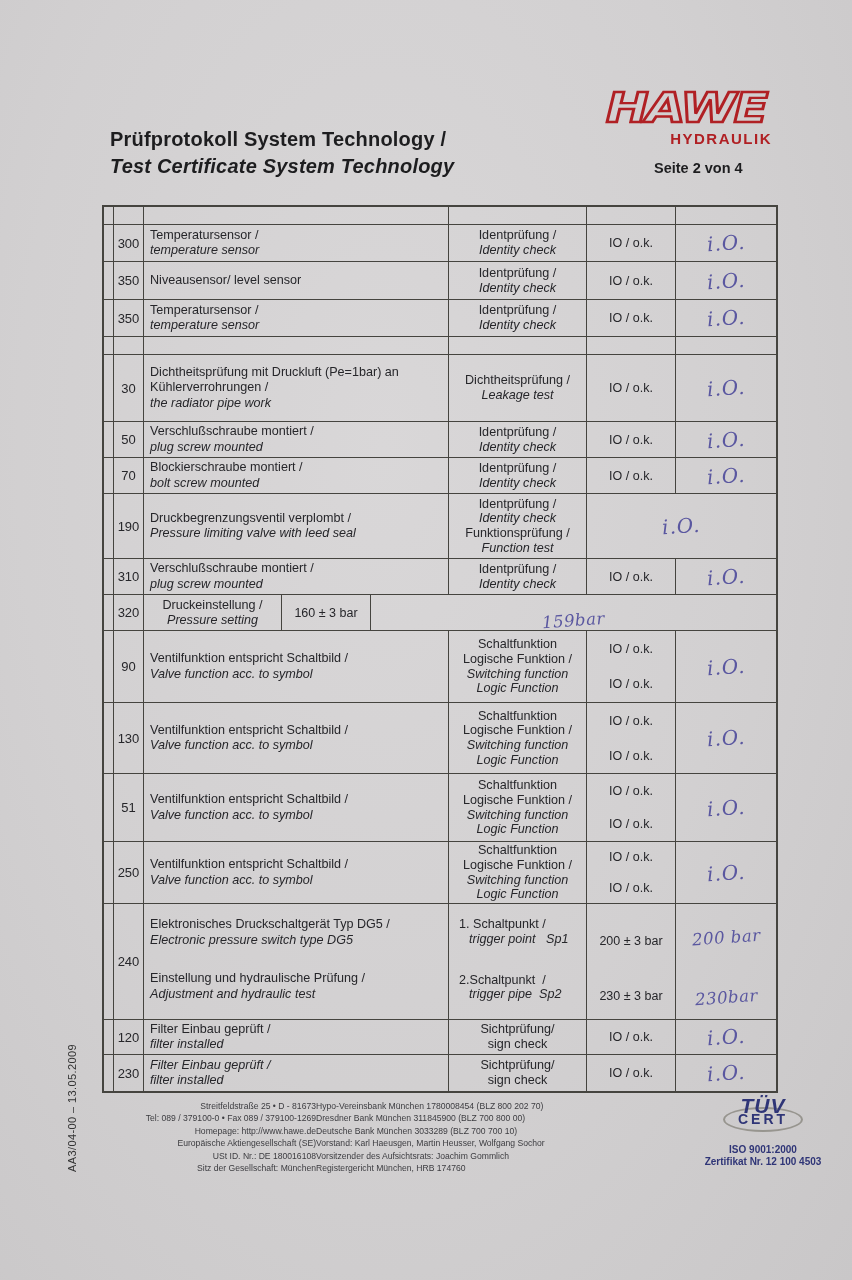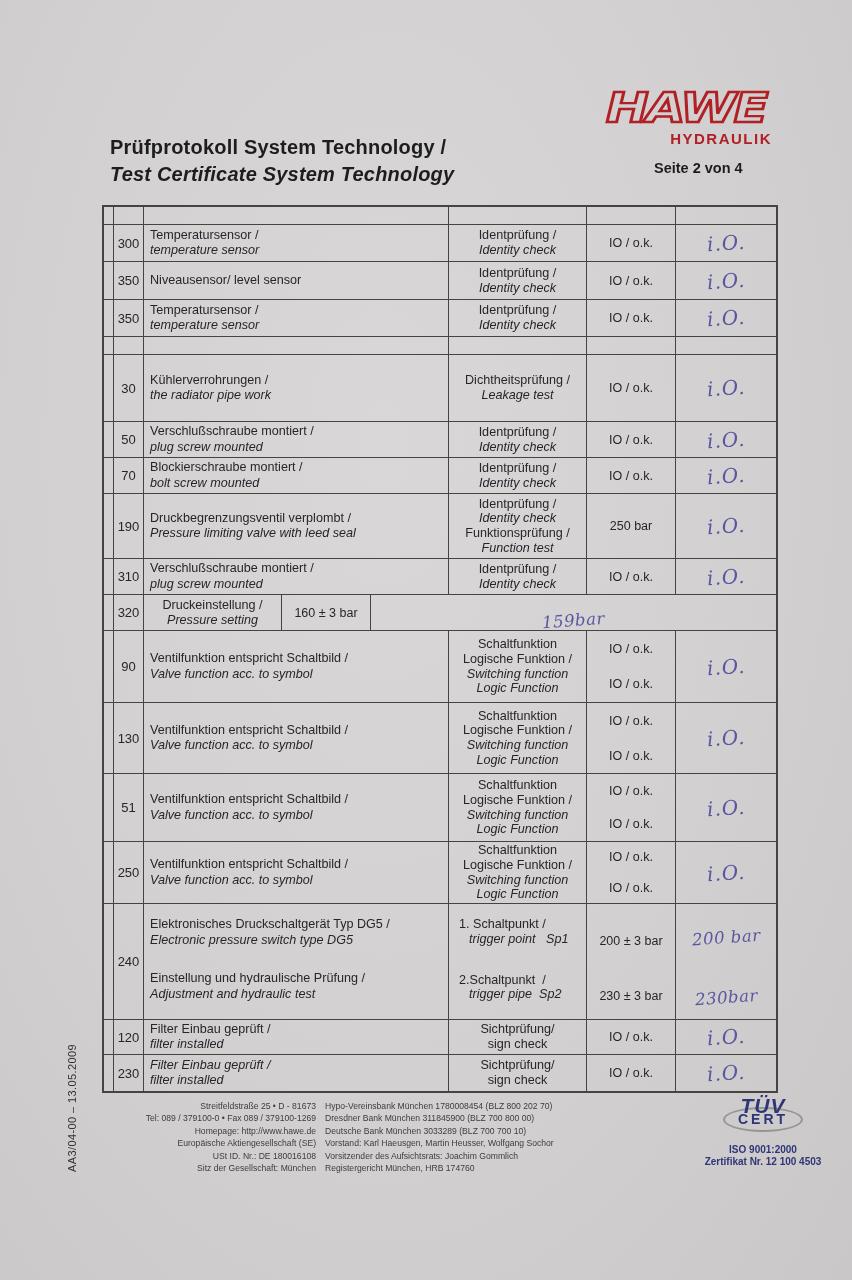--- a/index.html
+++ b/index.html
@@ -10,21 +10,21 @@
     --navy:#2f3577;
   }
   html,body{margin:0;padding:0;}
   body{width:852px;height:1280px;overflow:hidden;
        font-family:"Liberation Sans",sans-serif;color:var(--txt);}
   .sheet{position:absolute;left:0;top:0;width:852px;height:1280px;
          background:radial-gradient(ellipse at 45% 35%, #d9d7d8 0%, #d2d0d1 55%, #c9c7c8 100%);}
 
   
   .title{position:absolute;left:110px;top:126px;width:420px;font-weight:bold;
-         font-size:20px;line-height:27px;letter-spacing:.2px;color:#1d1d1f;margin-top:8px;}
+         font-size:20px;line-height:27px;letter-spacing:.2px;color:#1d1d1f;}
   .title .t2{font-style:italic;}
   .logo{position:absolute;left:600px;top:86px;width:172px;text-align:right;}
   .logo-sub{color:var(--red);font-weight:bold;font-size:15px;letter-spacing:1.5px;margin-top:-6px;}
   .page-num{position:absolute;left:654px;top:160px;font-weight:bold;font-size:14.5px;color:#1d1d1f;}
 
   
   .tbl{position:absolute;left:102px;top:205px;width:676px;
        border:2px solid var(--ln);box-sizing:border-box;}
   .tr{display:flex;border-bottom:1.5px solid var(--ln);box-sizing:border-box;}
   .tr:last-child{border-bottom:none;}
@@ -47,21 +47,21 @@
   .hand.sm{font-size:16.5px;letter-spacing:.5px;}
   .hand.low{margin-top:16px;}
   
   .bigdesc{justify-content:space-between;padding:13px 0 17px 6px;}
   .bigchk{align-items:flex-start;text-align:left;padding:13px 0 17px 10px;justify-content:space-between;}
   .bigchk .ind{padding-left:10px;}
   .bigtg{justify-content:space-between;padding:30px 0 16px 0;}
   .bigres{justify-content:space-between;padding:24px 0 12px 0;}
 
   
-  .footer{position:absolute;left:103px;top:1100px;display:flex;gap:9px;
+  .footer{position:absolute;left:103px;top:1100px;display:flex;
           font-size:8.6px;line-height:12.4px;color:#3c3c40;}
   .f-left{width:213px;text-align:right;}
   .f-right{width:270px;text-align:left;}
 
   .cert{position:absolute;left:688px;top:1094px;width:150px;text-align:center;color:var(--navy);}
   .cert-tuv{font-size:21px;font-weight:bold;font-style:italic;letter-spacing:1px;
             position:relative;z-index:2;margin-bottom:-11px;}
   .cert-ell{display:inline-block;border:2.5px solid #97958f;border-radius:50%;
             padding:1px 13px 2px 13px;background:transparent;}
   .cert-cert{font-size:14px;font-weight:bold;letter-spacing:3px;}
@@ -171,20 +171,21 @@
       <div class="td c4"></div>
       <div class="td c5"></div>
     </div>
 
     <div class="tr" style="height:67px">
       <div class="td c0"></div>
       <div class="td c1">
           <span>30</span>
         </div>
       <div class="td c2">
+        <div class="l">Dichtheitsprüfung mit Druckluft (Pe=1bar) an</div>
         <div class="l">Kühlerverrohrungen /</div>
         <div class="l it">the radiator pipe work</div>
       </div>
       <div class="td c3">
         <div class="l">Dichtheitsprüfung /</div>
         <div class="l it">Leakage test</div>
       </div>
       <div class="td c4">
           <span>IO / o.k.</span>
         </div>
@@ -243,23 +244,20 @@
       <div class="td c2">
         <div class="l">Druckbegrenzungsventil verplombt /</div>
         <div class="l it">Pressure limiting valve with leed seal</div>
       </div>
       <div class="td c3">
         <div class="l">Identprüfung /</div>
         <div class="l it">Identity check</div>
         <div class="l">Funktionsprüfung /</div>
         <div class="l it">Function test</div>
       </div>
-      <div class="td c4">
-          <span>250 bar</span>
-        </div>
       <div class="td c5">
           <span class="hand">i.O.</span>
         </div>
     </div>
 
     <div class="tr" style="height:36px">
       <div class="td c0"></div>
       <div class="td c1">
           <span>310</span>
         </div>

